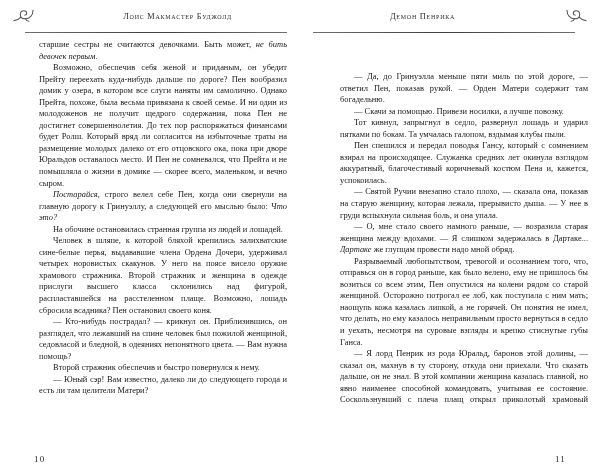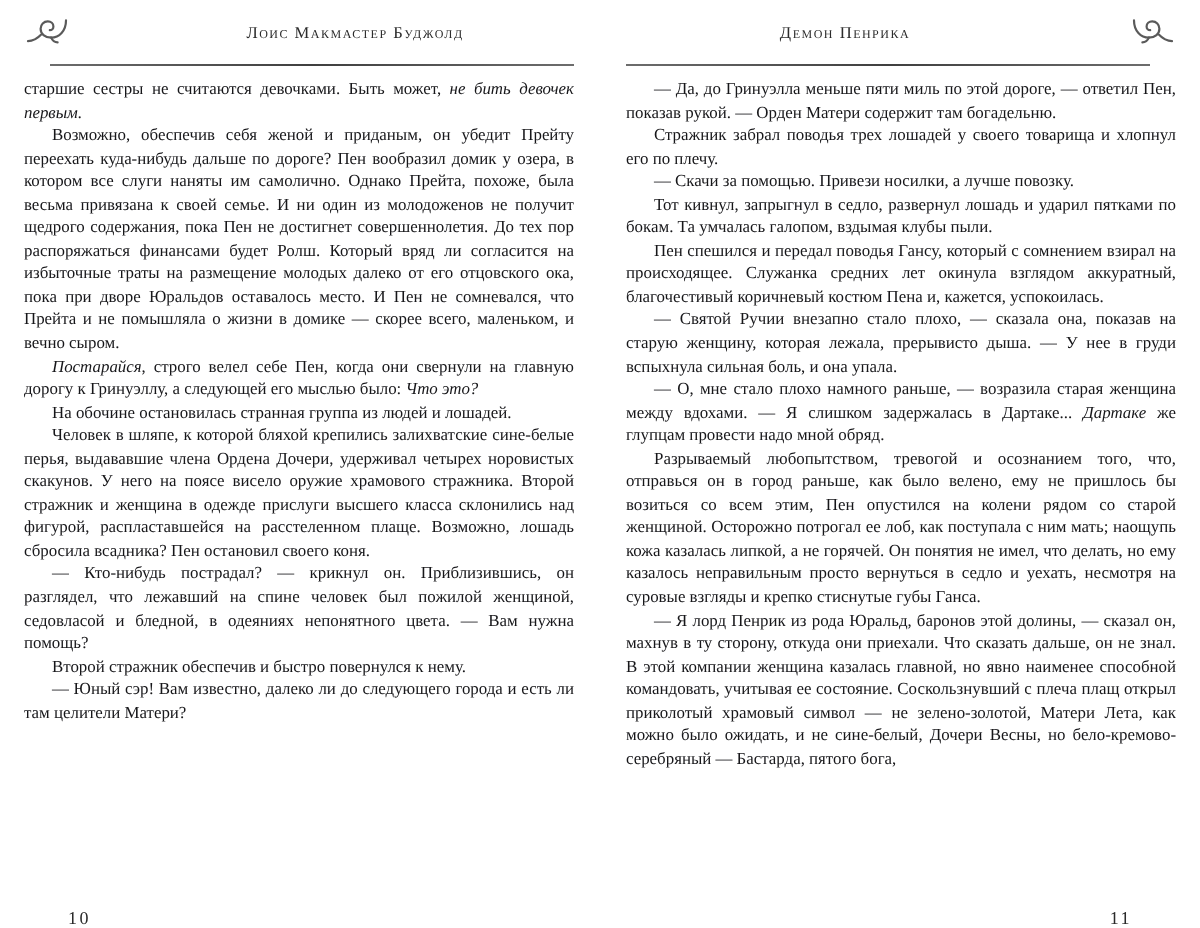--- a/index.html
+++ b/index.html
@@ -28,20 +28,21 @@
     position: relative;
     background: #ffffff;
     display: flex;
     flex-direction: column;
   }
   .page-left {
     padding: 7px 13px 0 12px;
   }
   .page-right {
     padding: 7px 12px 0 13px;
+    gap: 32px;
   }
 
   
   .runhead {
     height: 26px;
     position: relative;
     display: flex;
     align-items: flex-start;
   }
   .runhead-inner {
@@ -89,20 +90,21 @@
     flex: 1;
     font-size: 8.45px;
     line-height: 11.55px;
     text-align: justify;
     text-justify: inter-word;
     hyphens: auto;
     -webkit-hyphens: auto;
     color: #17171a;
     padding-top: 6px;
     overflow: hidden;
+    margin-left: 27px;
   }
   .body p {
     margin: 0;
     text-indent: 14px;
   }
   .body p.cont {
     text-indent: 0;
   }
   .body i, .body em {
     font-style: italic;
@@ -172,26 +174,25 @@
               <path d="M13.5 11.7 C14.2 13.3 15.4 14.2 16.8 14.2"></path>
             </g>
           </svg>
         </span>
       </div>
       <div class="runhead-rule"></div>
     </div>
 
     <div class="body" id="body-right">
         <p><span>— Да, до Гринуэлла меньше пяти миль по этой дороге, — ответил Пен, показав рукой. — Орден Матери содержит там богадельню.</span></p>
-        <p><span>Стражник забрал поводья трех лошадей у своего товарища и хлопнул его по плечу.</span></p>
         <p><span>— Скачи за помощью. Привези носилки, а лучше повозку.</span></p>
         <p><span>Тот кивнул, запрыгнул в седло, развернул лошадь и ударил пятками по бокам. Та умчалась галопом, вздымая клубы пыли.</span></p>
         <p><span>Пен спешился и передал поводья Гансу, который с сомнением взирал на происходящее. Служанка средних лет окинула взглядом аккуратный, благочестивый коричневый костюм Пена и, кажется, успокоилась.</span></p>
         <p><span>— Святой Ручии внезапно стало плохо, — сказала она, показав на старую женщину, которая лежала, прерывисто дыша. — У нее в груди вспыхнула сильная боль, и она упала.</span></p>
-        <p><span>— О, мне стало плохо намного раньше, — возразила старая женщина между вдохами. — Я слишком задержалась в Дартаке... </span><em>Дартаке</em><span> же глупцам провести надо мной обряд.</span></p>
+        <p><span>— О, мне стало своего намного раньше, — возразила старая женщина между вдохами. — Я слишком задержалась в Дартаке... </span><em>Дартаке</em><span> же глупцам провести надо мной обряд.</span></p>
         <p><span>Разрываемый любопытством, тревогой и осознанием того, что, отправься он в город раньше, как было велено, ему не пришлось бы возиться со всем этим, Пен опустился на колени рядом со старой женщиной. Осторожно потрогал ее лоб, как поступала с ним мать; наощупь кожа казалась липкой, а не горячей. Он понятия не имел, что делать, но ему казалось неправильным просто вернуться в седло и уехать, несмотря на суровые взгляды и крепко стиснутые губы Ганса.</span></p>
         <p><span>— Я лорд Пенрик из рода Юральд, баронов этой долины, — сказал он, махнув в ту сторону, откуда они приехали. Что сказать дальше, он не знал. В этой компании женщина казалась главной, но явно наименее способной командовать, учитывая ее состояние. Соскользнувший с плеча плащ открыл приколотый храмовый символ — не зелено-золотой, Матери Лета, как можно было ожидать, и не сине-белый, Дочери Весны, но бело-кремово-серебряный — Бастарда, пятого бога,</span></p>
       </div>
 
     <div class="folio">
       <span>11</span>
     </div>
   </div>
 
 </div>

